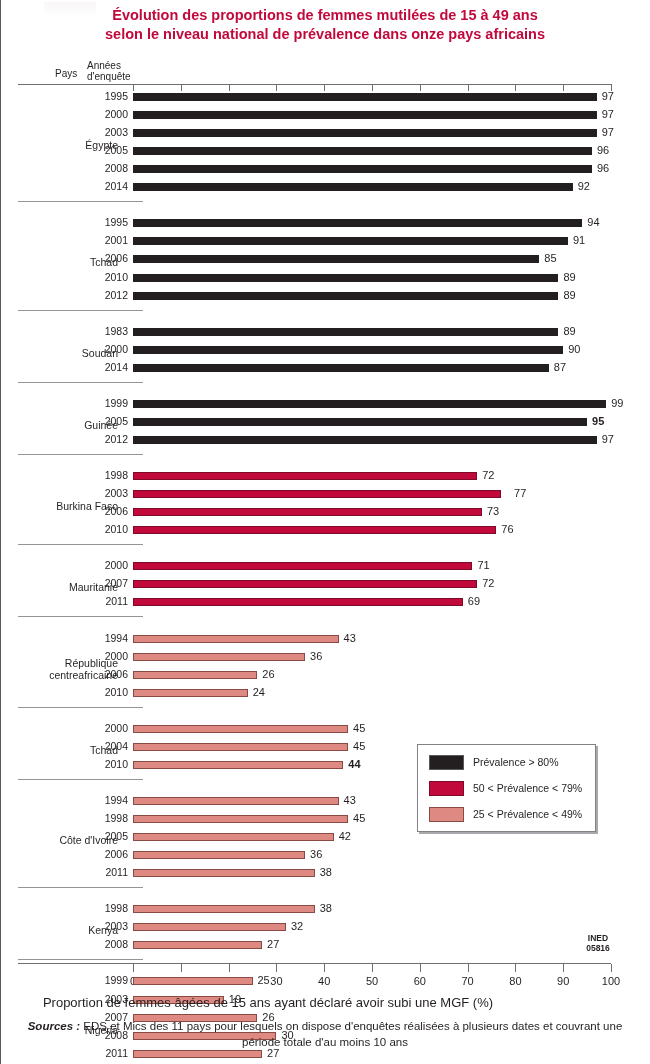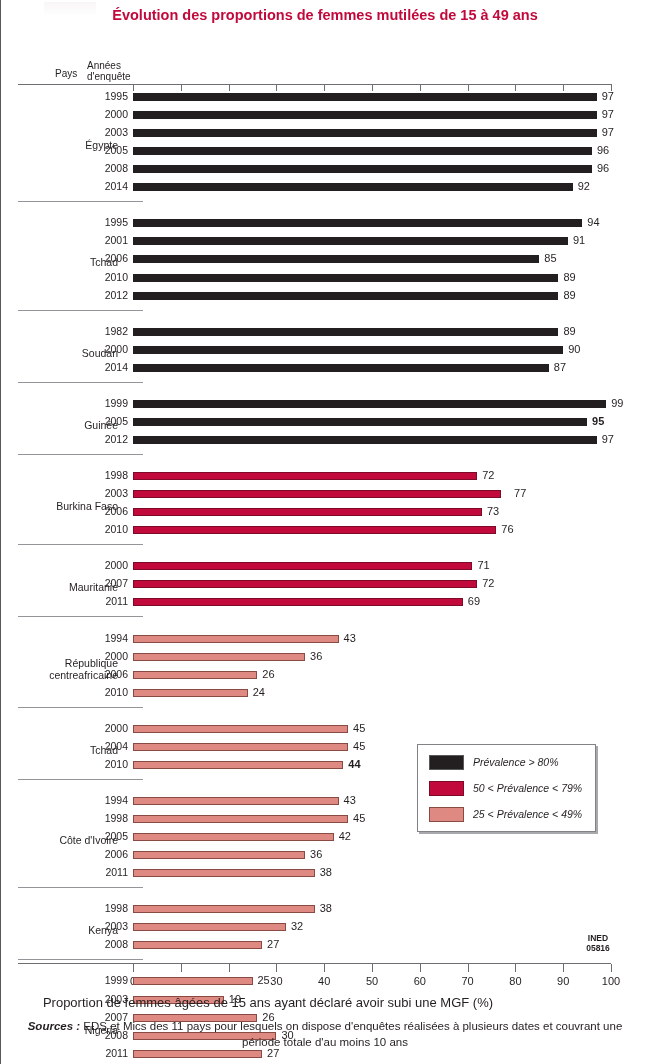--- a/index.html
+++ b/index.html
@@ -55,39 +55,40 @@
   .vlab{position:absolute;font-size:11px;color:#231f20;white-space:nowrap;}
 
   
   .legend{position:absolute;left:417px;top:744px;width:177px;height:86px;
      background:#fff;border:1px solid #808285;box-shadow:2px 2px 0 #a7a9ac;}
   .legend-row{position:absolute;left:11px;height:16px;display:flex;align-items:center;}
   .swatch{width:35px;height:15px;margin-right:9px;flex:0 0 auto;}
   .swatch.c-dark{background:#231f20;border:1px solid #58595b;box-sizing:border-box;}
   .swatch.c-crimson{background:#c2093c;border:1px solid #7c0a28;box-sizing:border-box;}
   .swatch.c-salmon{background:#de8a82;border:1px solid #8a4a44;box-sizing:border-box;}
-  .legend-txt{font-size:10.5px;font-style:italic;white-space:nowrap;}
+  .legend-txt{font-size:10.5px;white-space:nowrap;}
 
   .ined{position:absolute;left:578px;top:934px;width:40px;text-align:center;
      font-size:8.5px;line-height:9.5px;font-weight:bold;color:#231f20;}
 
   .xtitle{position:absolute;left:0;top:995px;width:536px;text-align:center;
      font-size:13px;color:#231f20;}
 
   .sources{position:absolute;left:0;top:1018px;width:650px;text-align:center;
      font-size:11.5px;line-height:16px;padding:0 8px;box-sizing:border-box;}
   .sources b{font-style:italic;}
 </style>
 </head>
 <body>
 
 <div class="artifact"></div>
 
 <div class="title">
   <span>Évolution des proportions de femmes mutilées de 15 à 49 ans</span>
+  <span class="l2">selon le niveau national de prévalence dans onze pays africains</span>
 </div>
 
 <div id="chart">
 
   <div class="col-head pays">Pays</div>
   <div class="col-head annees">
     <div>Années</div>
     <div>d'enquête</div>
   </div>
 
@@ -166,21 +167,21 @@
       <div class="yearlab" style="top: 270.5px;">2010</div>
       <div class="bar c-dark" style="top: 273.5px; width: 425.42px;"></div>
       <div class="vlab" style="top: 270.5px; left: 563.42px;">89</div>
       <div class="yearlab" style="top: 288.55px;">2012</div>
       <div class="bar c-dark" style="top: 291.55px; width: 425.42px;"></div>
       <div class="vlab" style="top: 288.55px; left: 563.42px;">89</div>
       <div class="grp-label" style="top: 256.475px;">
         <div>Tchad</div>
       </div>
       <div class="sep" style="top: 309.6px; width: 125px;"></div>
-      <div class="yearlab" style="top: 324.65px;">1982</div>
+      <div class="yearlab" style="top: 324.65px;">1983</div>
       <div class="bar c-dark" style="top: 327.65px; width: 425.42px;"></div>
       <div class="vlab" style="top: 324.65px; left: 563.42px;">89</div>
       <div class="yearlab" style="top: 342.7px;">2000</div>
       <div class="bar c-dark" style="top: 345.7px; width: 430.2px;"></div>
       <div class="vlab" style="top: 342.7px; left: 568.2px;">90</div>
       <div class="yearlab" style="top: 360.75px;">2014</div>
       <div class="bar c-dark" style="top: 363.75px; width: 415.86px;"></div>
       <div class="vlab" style="top: 360.75px; left: 553.86px;">87</div>
       <div class="grp-label" style="top: 346.725px;">
         <div>Soudan</div>

